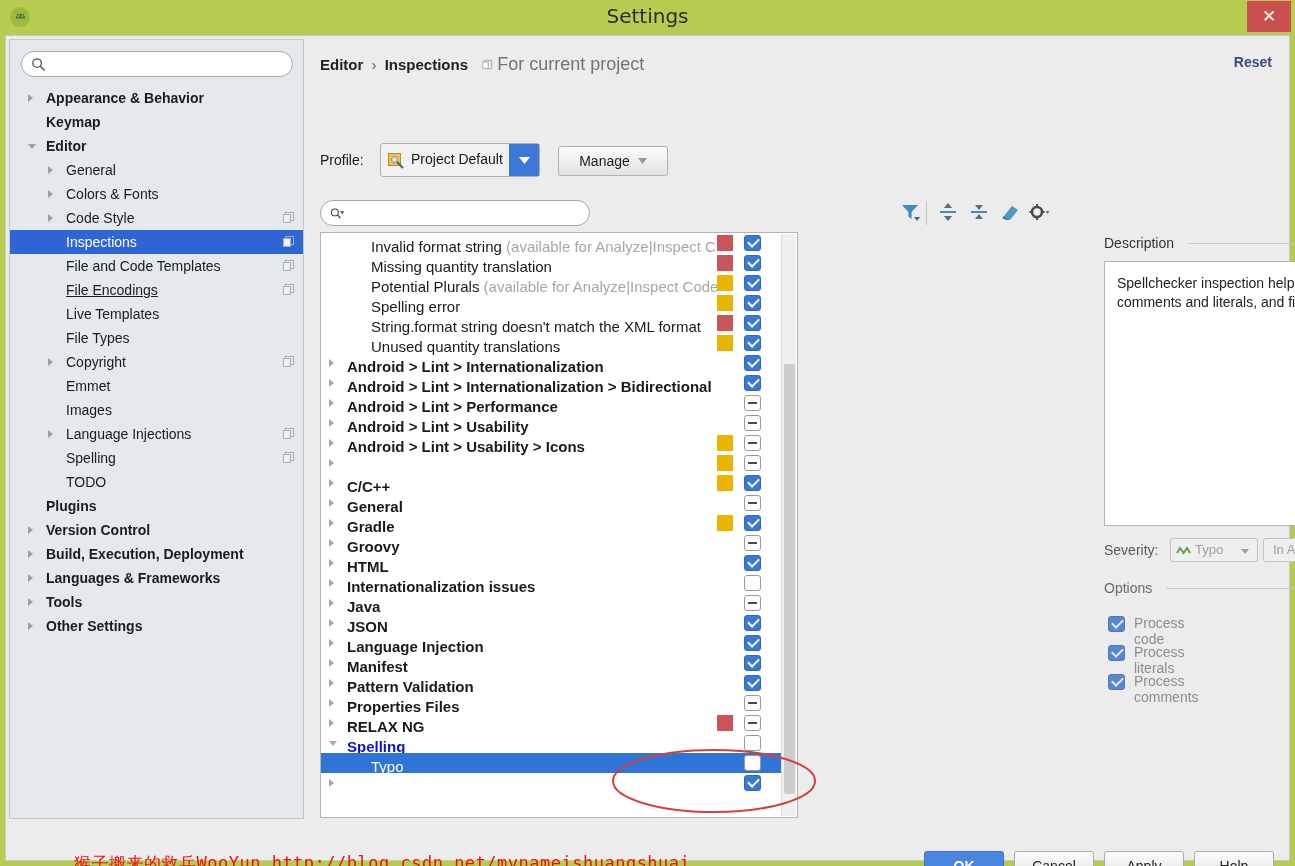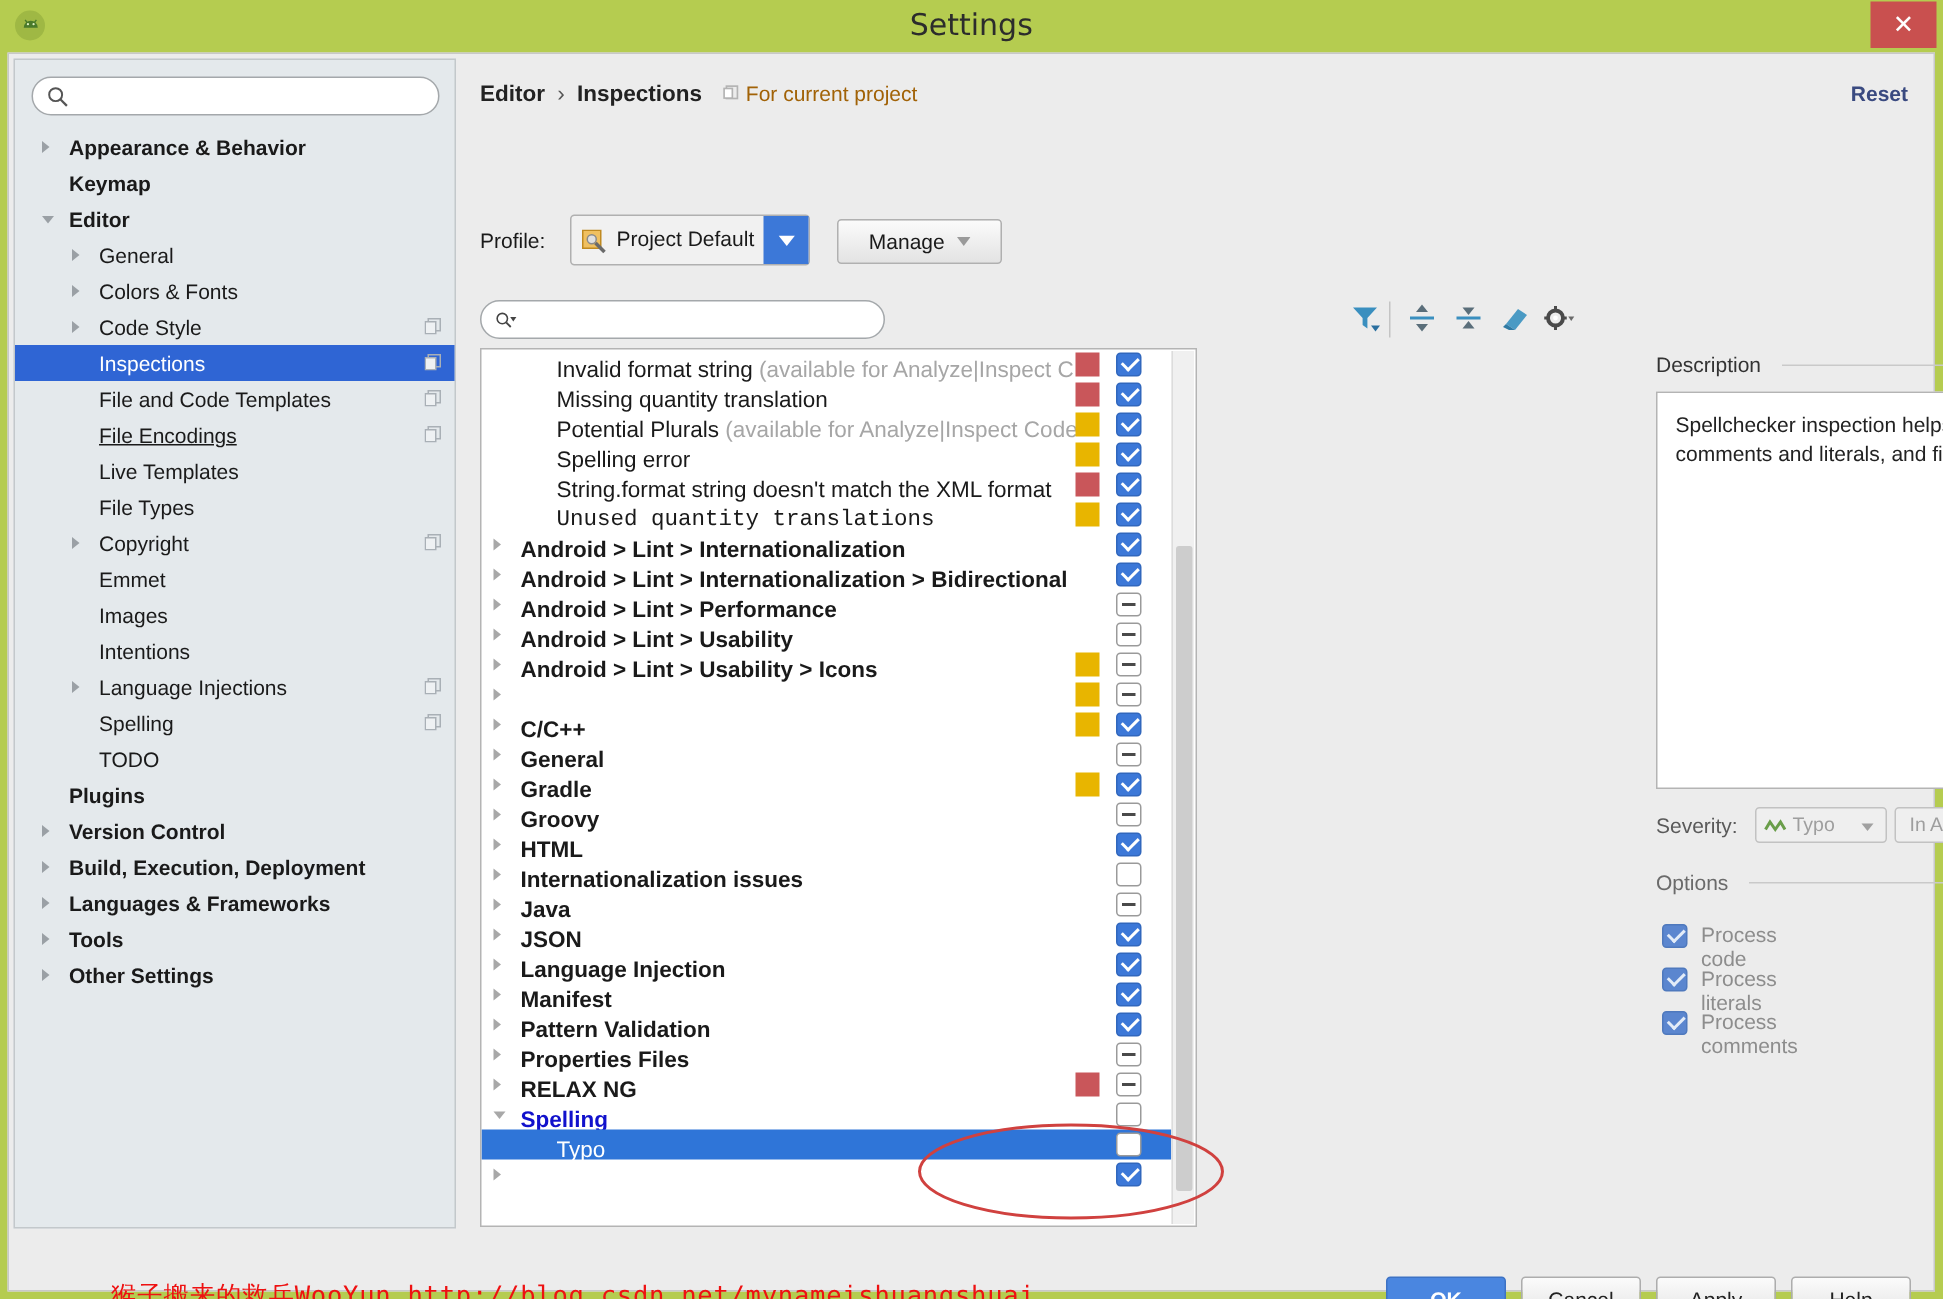--- a/index.html
+++ b/index.html
@@ -75,21 +75,21 @@
   .s-row .copyico {
     position:absolute; right:9px; top:6px; width:11px; height:11px;
   }
 
   
   #right { position:absolute; left:302px; top:3px; width:978px; height:780px; }
   #breadcrumb { position:absolute; left:12px; top:15px; font-size:15px; }
   #bc-editor { font-weight:bold; color:#222; }
   #bc-sep { color:#555; margin:0 4px; }
   #bc-insp { font-weight:bold; color:#222; }
-  #bc-proj { color:#a16207; margin-left:10px; font-size:14px; }
+  #bc-proj { color:#737373; margin-left:10px; font-size:18px; }
   #bc-proj-icon {
     display:inline-block; width:11px; height:12px; vertical-align:-1px;
     margin-right:4px;
   }
   #reset-link {
     position:absolute; right:14px; top:15px; font-size:14px;
     font-weight:bold; color:#3a4a80; cursor:pointer;
   }
 
   #profile-label { position:absolute; left:12px; top:113px; font-size:14px; }
@@ -341,23 +341,20 @@
               <rect x="0.5" y="2.5" width="7" height="8" fill="#eef1f3" stroke="#a9b0b6"></rect>
             </svg>
           </div>
           <div class="s-row">
             <span class="lbl" style="left: 56px;">Emmet</span>
           </div>
           <div class="s-row">
             <span class="lbl" style="left: 56px;">Images</span>
           </div>
           <div class="s-row">
-            <span class="lbl" style="left: 56px;">Intentions</span>
-          </div>
-          <div class="s-row">
             <span class="arrow" style="left: 38px;"></span>
             <span class="lbl" style="left: 56px;">Language Injections</span>
             <svg class="copyico" viewBox="0 0 11 11">
               <rect x="2.5" y="0.5" width="8" height="8" fill="none" stroke="#a9b0b6"></rect>
               <rect x="0.5" y="2.5" width="7" height="8" fill="#eef1f3" stroke="#a9b0b6"></rect>
             </svg>
           </div>
           <div class="s-row">
             <span class="lbl" style="left: 56px;">Spelling</span>
             <svg class="copyico" viewBox="0 0 11 11">
@@ -499,21 +496,21 @@
               <span class="tlbl" style="left: 50px;"><span>Spelling error</span></span>
               <span class="sevchip" style="background: rgb(232, 181, 0);"></span>
               <span class="tcheck on"></span>
             </div>
             <div class="t-row">
               <span class="tlbl" style="left: 50px;"><span>String.format string doesn't match the XML format</span></span>
               <span class="sevchip" style="background: rgb(201, 86, 90);"></span>
               <span class="tcheck on"></span>
             </div>
             <div class="t-row">
-              <span class="tlbl" style="left: 50px; font-family: Liberation Mono, monospace;"><span>Unused quantity translations</span></span>
+              <span class="tlbl" style="left: 50px;"><span>Unused quantity translations</span></span>
               <span class="sevchip" style="background: rgb(232, 181, 0);"></span>
               <span class="tcheck on"></span>
             </div>
             <div class="t-row group">
               <span class="tarrow" style="left: 8px;"></span>
               <span class="tlbl" style="left: 26px;"><span>Android &gt; Lint &gt; Internationalization</span></span>
               <span class="tcheck on"></span>
             </div>
             <div class="t-row group">
               <span class="tarrow" style="left: 8px;"></span>

